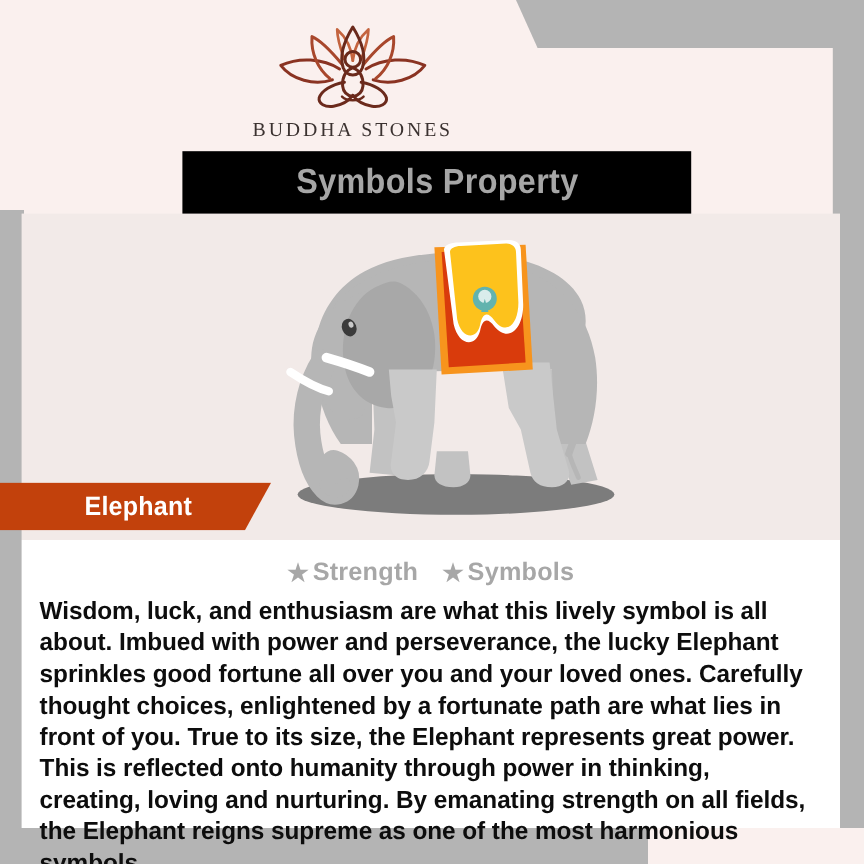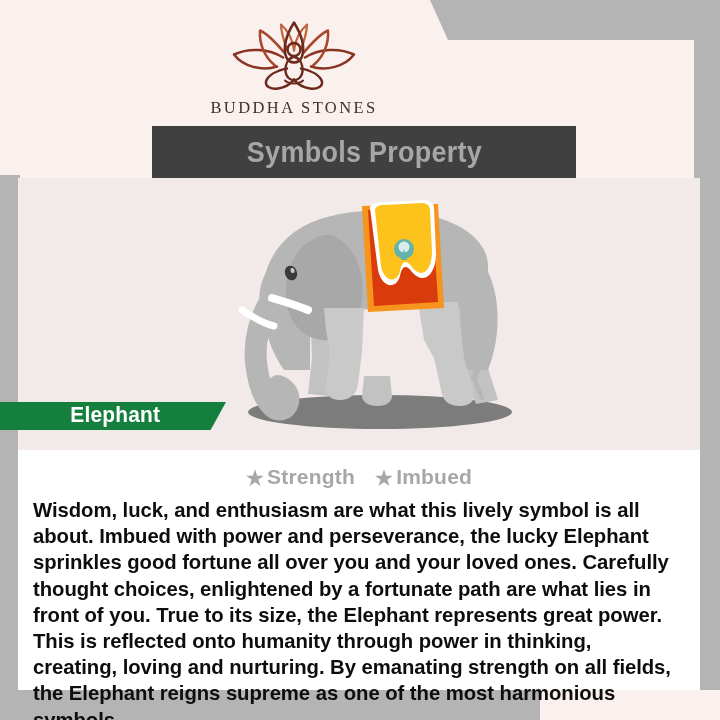--- a/index.html
+++ b/index.html
@@ -86,21 +86,21 @@
     letter-spacing: 2.4px;
     color: #3b3230;
     font-weight: 400;
   }
 
   
   .title-band {
     position: absolute;
     top: 126px; left: 152px;
     width: 424px; height: 52px;
-    background: #404040;
+    background: #000000;
     display: flex;
     align-items: center;
     justify-content: center;
   }
   .title-text {
     font-family: "Liberation Sans Narrow", "Liberation Sans", sans-serif;
     font-weight: bold;
     font-size: 29px;
     color: #a6a6a6;
     letter-spacing: 0.3px;
@@ -119,25 +119,25 @@
     left: 194px;
     top: 12px;
     width: 312px;
     height: 248px;
   }
 
   
   .name-banner {
     position: absolute;
     top: 402px; left: 0;
-    width: 226px; height: 28px;
-    background: #15803d;
+    width: 226px; height: 40px;
+    background: #c2410c;
     clip-path: polygon(0 0, 226px 0, 204px 40px, 0 40px);
     display: flex;
-    align-items: flex-start;
+    align-items: center;
   }
   .name-text {
     margin-left: 68px;
     font-family: "Liberation Sans Narrow", "Liberation Sans", sans-serif;
     font-size: 22px;
     font-weight: bold;
     color: #ffffff;
     letter-spacing: 0.2px;
     transform: scaleX(0.95);
   }
@@ -344,18 +344,18 @@
   <div class="name-banner">
     <span class="name-text">Elephant</span>
   </div>
 
   <div class="plate-gray-bottom"></div>
   <div class="plate-bottom-cream"></div>
 
   <div class="text-panel">
     <div class="attr-row">
       <span class="attr"><span class="star">★</span><span>Strength</span></span>
-      <span class="attr"><span class="star">★</span><span>Imbued</span></span>
+      <span class="attr"><span class="star">★</span><span>Symbols</span></span>
     </div>
     <div class="body-copy">Wisdom, luck, and enthusiasm are what this lively symbol is all about. Imbued with power and perseverance, the lucky Elephant sprinkles good fortune all over you and your loved ones. Carefully thought choices, enlightened by a fortunate path are what lies in front of you. True to its size, the Elephant represents great power. This is reflected onto humanity through power in thinking, creating, loving and nurturing. By emanating strength on all fields, the Elephant reigns supreme as one of the most harmonious symbols.</div>
   </div>
 
 </div>
 
 </body></html>

